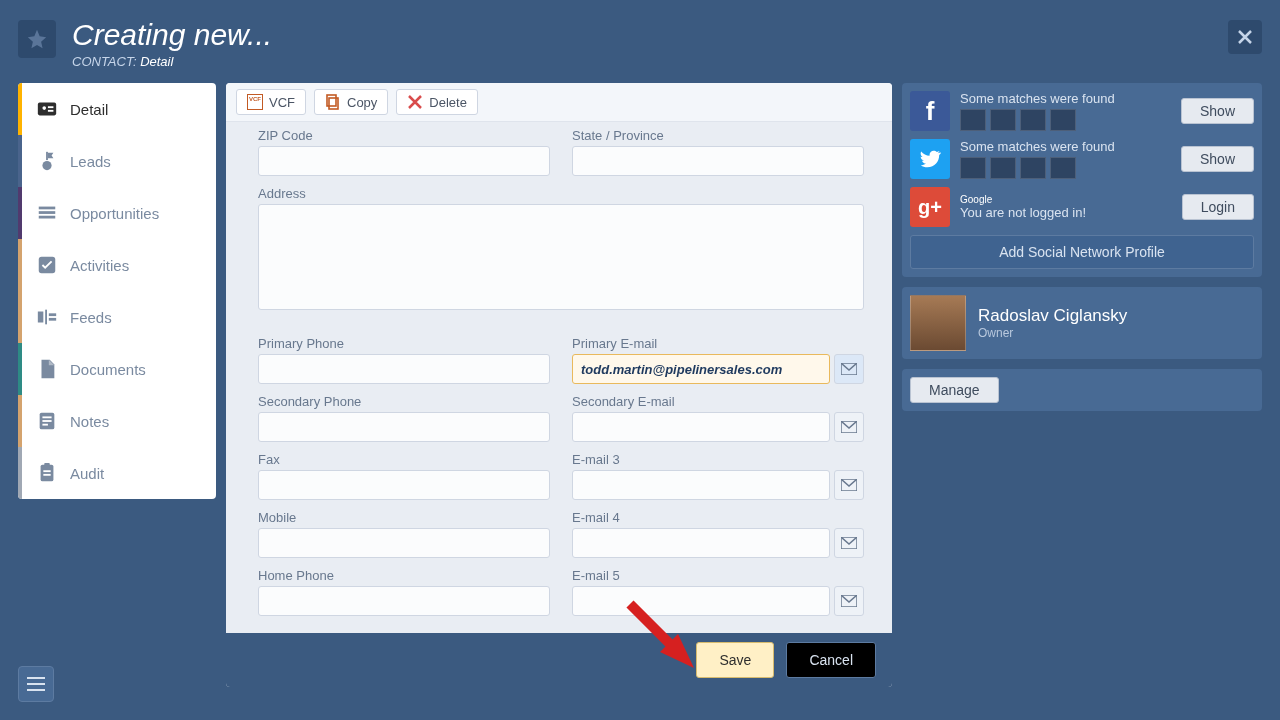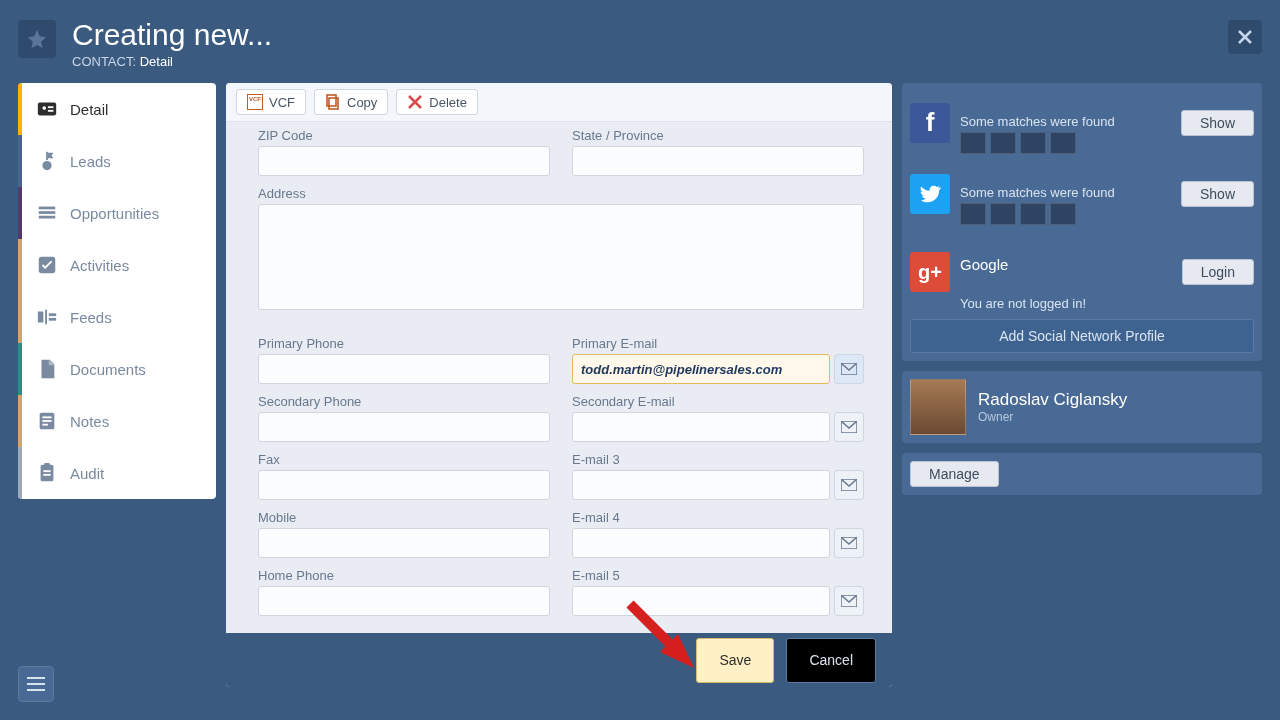--- a/index.html
+++ b/index.html
@@ -2,21 +2,21 @@
 <html><head>
 <meta charset="utf-8">
 <style>
   * { margin: 0; padding: 0; box-sizing: border-box; font-family: "Segoe UI", Arial, sans-serif; }
   body { width: 1280px; height: 720px; background: #3b5a80; overflow: hidden; position: relative; }
 
   
   .header { display: flex; align-items: flex-start; padding: 20px 18px 14px 18px; }
   .star-box { width: 38px; height: 38px; background: #2e4a6d; border-radius: 4px; display:flex; align-items:center; justify-content:center; margin-right: 16px; }
   .star-box svg { width: 22px; height: 22px; fill:#5a7599; }
-  .title-wrap { color:#fff; }
+  .title-wrap { color:#fff;font-style:italic; }
   .title { font-size: 30px; font-weight: 300; line-height: 1; }
   .subtitle { font-size: 13px; margin-top:4px; color:#c6d5e9;}
   .subtitle .strong { color:#fff; }
   .close-box { margin-left:auto; width: 34px; height: 34px; background:#2e4a6d; border-radius:4px; display:flex; align-items:center; justify-content:center; cursor:pointer;}
   .close-box svg { width:16px; height:16px; stroke:#c6d5e9; stroke-width:2.5; }
 
   
   .layout { display:flex; padding:0 18px; gap:10px; }
 
   
@@ -51,34 +51,34 @@
   .form-cell input[type=text] { width:100%; height:30px; border:1px solid #cfd6e2; border-radius:3px; padding:4px 8px; font-size:13px; background:#fbfcfd; color:#2e2e2e;font-style:italic;}
   .form-cell textarea { width:100%; height:106px; border:1px solid #cfd6e2; border-radius:3px; padding:6px 8px; font-size:13px; background:#fbfcfd; resize:none;}
   .email-wrap { display:flex; gap:4px;}
   .email-wrap input { flex:1; }
   .mail-btn { width:30px; height:30px; border:1px solid #cfd6e2; border-radius:3px; background:#eef2f7; display:flex; align-items:center; justify-content:center; cursor:pointer;}
   .mail-btn svg { width:16px; height:12px; fill:none; stroke:#68788e; stroke-width:1.5;}
   .primary-email { border:1px solid #e9b95c !important; background:#fff8eb !important; font-weight:bold; color:#1f3a5f !important;}
   .primary-email-btn { background:#dce8f7;}
 
   .bottom-bar { background:#3b5a80; height:54px; display:flex; align-items:center; justify-content:flex-end; gap:12px; padding:0 16px; border-radius:0 0 4px 4px;}
-  .btn { height:45px; padding:0 22px; border-radius:3px; font-size:14px; cursor:pointer; display:flex; align-items:center; border:1px solid transparent;}
+  .btn { height:36px; padding:0 22px; border-radius:3px; font-size:14px; cursor:pointer; display:flex; align-items:center; border:1px solid transparent;}
   .btn.save { background:#fff0c6; border-color:#d7bb6e; color:#2e2e2e;}
   .btn.cancel { background:#000000; border-color:#5d7ba1; color:#d9e3f0;}
 
   
   .right { width:360px; display:flex; flex-direction:column; gap:10px;}
   .panel { background:#486a94; border-radius:4px; padding:8px; }
   .social-row { display:flex; align-items:center; gap:10px; margin-bottom:8px;}
   .social-badge { width:40px; height:40px; border-radius:3px; display:flex; align-items:center; justify-content:center; font-weight:bold; color:#fff; font-size:26px; font-family:Arial;}
   .fb { background:#3b5998;}
   .tw { background:#1da1f2;}
   .gp { background:#dd4b39; font-size:20px;}
   .social-body { flex:1; }
-  .social-body .line1 { color:#d9e3f0; font-size:13px;margin-top:23px; }
+  .social-body .line1 { color:#d9e3f0; font-size:13px; }
   .thumbs { display:flex; gap:4px; margin-top:3px;}
   .thumb { width:26px; height:22px; background:#2e4462; border:1px solid rgba(255,255,255,.15);}
   .side-btn { background:#e6eaf0; border:1px solid #b9c3d2; color:#3f4c5e; font-size:14px; padding:4px 18px; border-radius:3px; cursor:pointer;}
   .add-social { background:#3f6390; border-radius:3px; text-align:center; color:#d9e3f0; padding:8px 0; font-size:14px; cursor:pointer; border:1px solid #5d7ba1;}
   .owner-row { display:flex; align-items:center; gap:12px;}
   .avatar { width:56px; height:56px; background:linear-gradient(#a67a55,#6b4a32); border:1px solid rgba(255,255,255,.25);}
   .owner-name { color:#fff; font-size:17px;}
   .owner-sub { color:#b8c8dd; font-size:12px;}
   .ew-row { display:flex; align-items:center; justify-content:space-between;}
   .ew-title { color:#d9e3f0; font-size:14px;}
@@ -371,21 +371,21 @@
               <div class="thumb"></div>
               <div class="thumb"></div>
               <div class="thumb"></div>
           </div>
         </div>
         <div class="side-btn"><span>Show</span></div>
       </div>
       <div class="social-row">
         <div class="social-badge gp">g+</div>
         <div class="social-body">
-          <div class="line1" style="color:#fff; font-size:15px;">Google</div>
+          <div class="line1" style="color:#fff; font-size:10px;">Google</div>
           <div class="line1">You are not logged in!</div>
         </div>
         <div class="side-btn"><span>Login</span></div>
       </div>
       <div class="add-social"><span>Add Social Network Profile</span></div>
     </div>
 
     <div class="panel">
       <div class="owner-row">
         <div class="avatar"></div>

